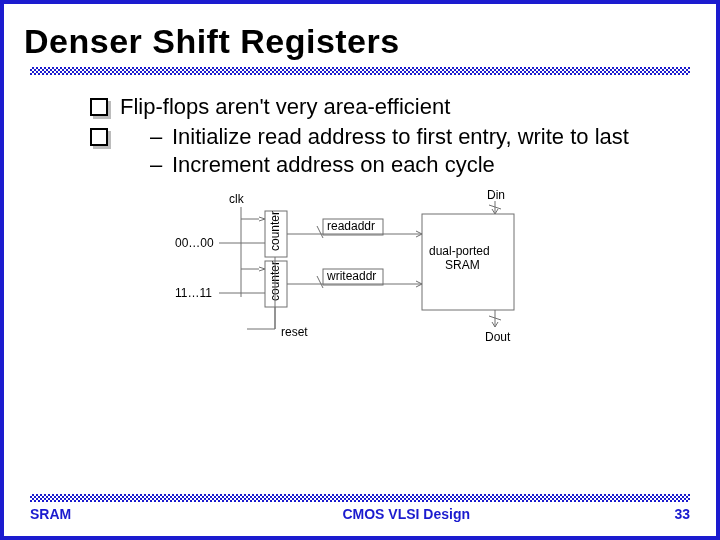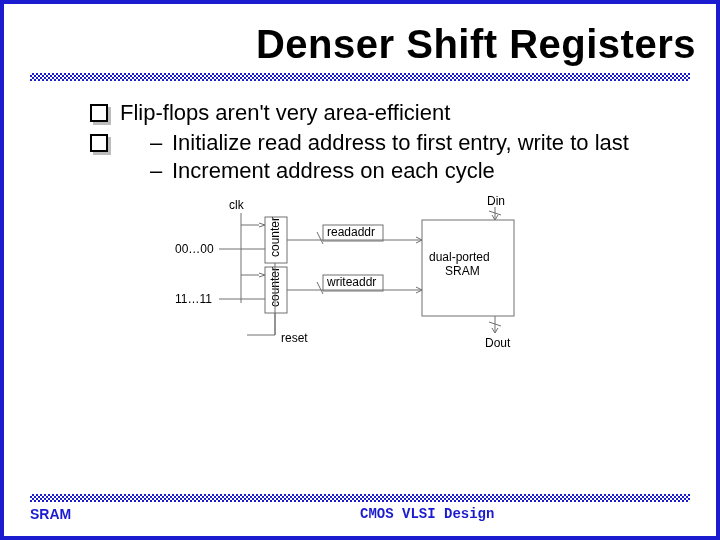--- a/index.html
+++ b/index.html
@@ -15,22 +15,22 @@
     box-sizing: border-box;
     width: 720px;
     height: 540px;
     padding: 10px 14px 10px 14px;
     border: 4px solid #1b1bcf;
     position: relative;
   }
   .title {
     font-family: "Arial Black", Arial, sans-serif;
     font-weight: 900;
-    font-size: 40px;
-    text-align: right;
+    font-size: 34px;
+    text-align: left;
     letter-spacing: 0.5px;
     margin: 8px 6px 6px 6px;
   }
   .title-rule {
     width: 660px;
     height: 8px;
     margin: 2px auto 18px auto;
     background: repeating-conic-gradient(#1b1bcf 0% 25%, #ffffff 0% 50%) 0 0/4px 4px;
   }
   .content {
@@ -105,21 +105,21 @@
   }
   .footer-row {
     display: flex;
     width: 660px;
     margin: 0 auto;
     font-size: 14px;
     font-weight: bold;
     color: #1b1bcf;
   }
   .footer-left { flex: 1; text-align: left; }
-  .footer-center { flex: 1; text-align: left; font-family: Liberation Mono, monospace; }
+  .footer-center { flex: 1; text-align: right; }
   .footer-right { flex: 1; text-align: right; }
 </style>
 </head>
 <body>
 
 <div class="slide">
 
   <div class="title">Denser Shift Registers</div>
   <div class="title-rule"></div>
 
@@ -188,16 +188,17 @@
         <text x="318" y="152">Dout</text>
       </svg>
     </div>
   </div>
 
   <div class="footer">
     <div class="footer-rule"></div>
     <div class="footer-row">
       <div class="footer-left">SRAM</div>
       <div class="footer-center">CMOS VLSI Design</div>
+      <div class="footer-right">33</div>
     </div>
   </div>
 
 </div>
 
 </body></html>

